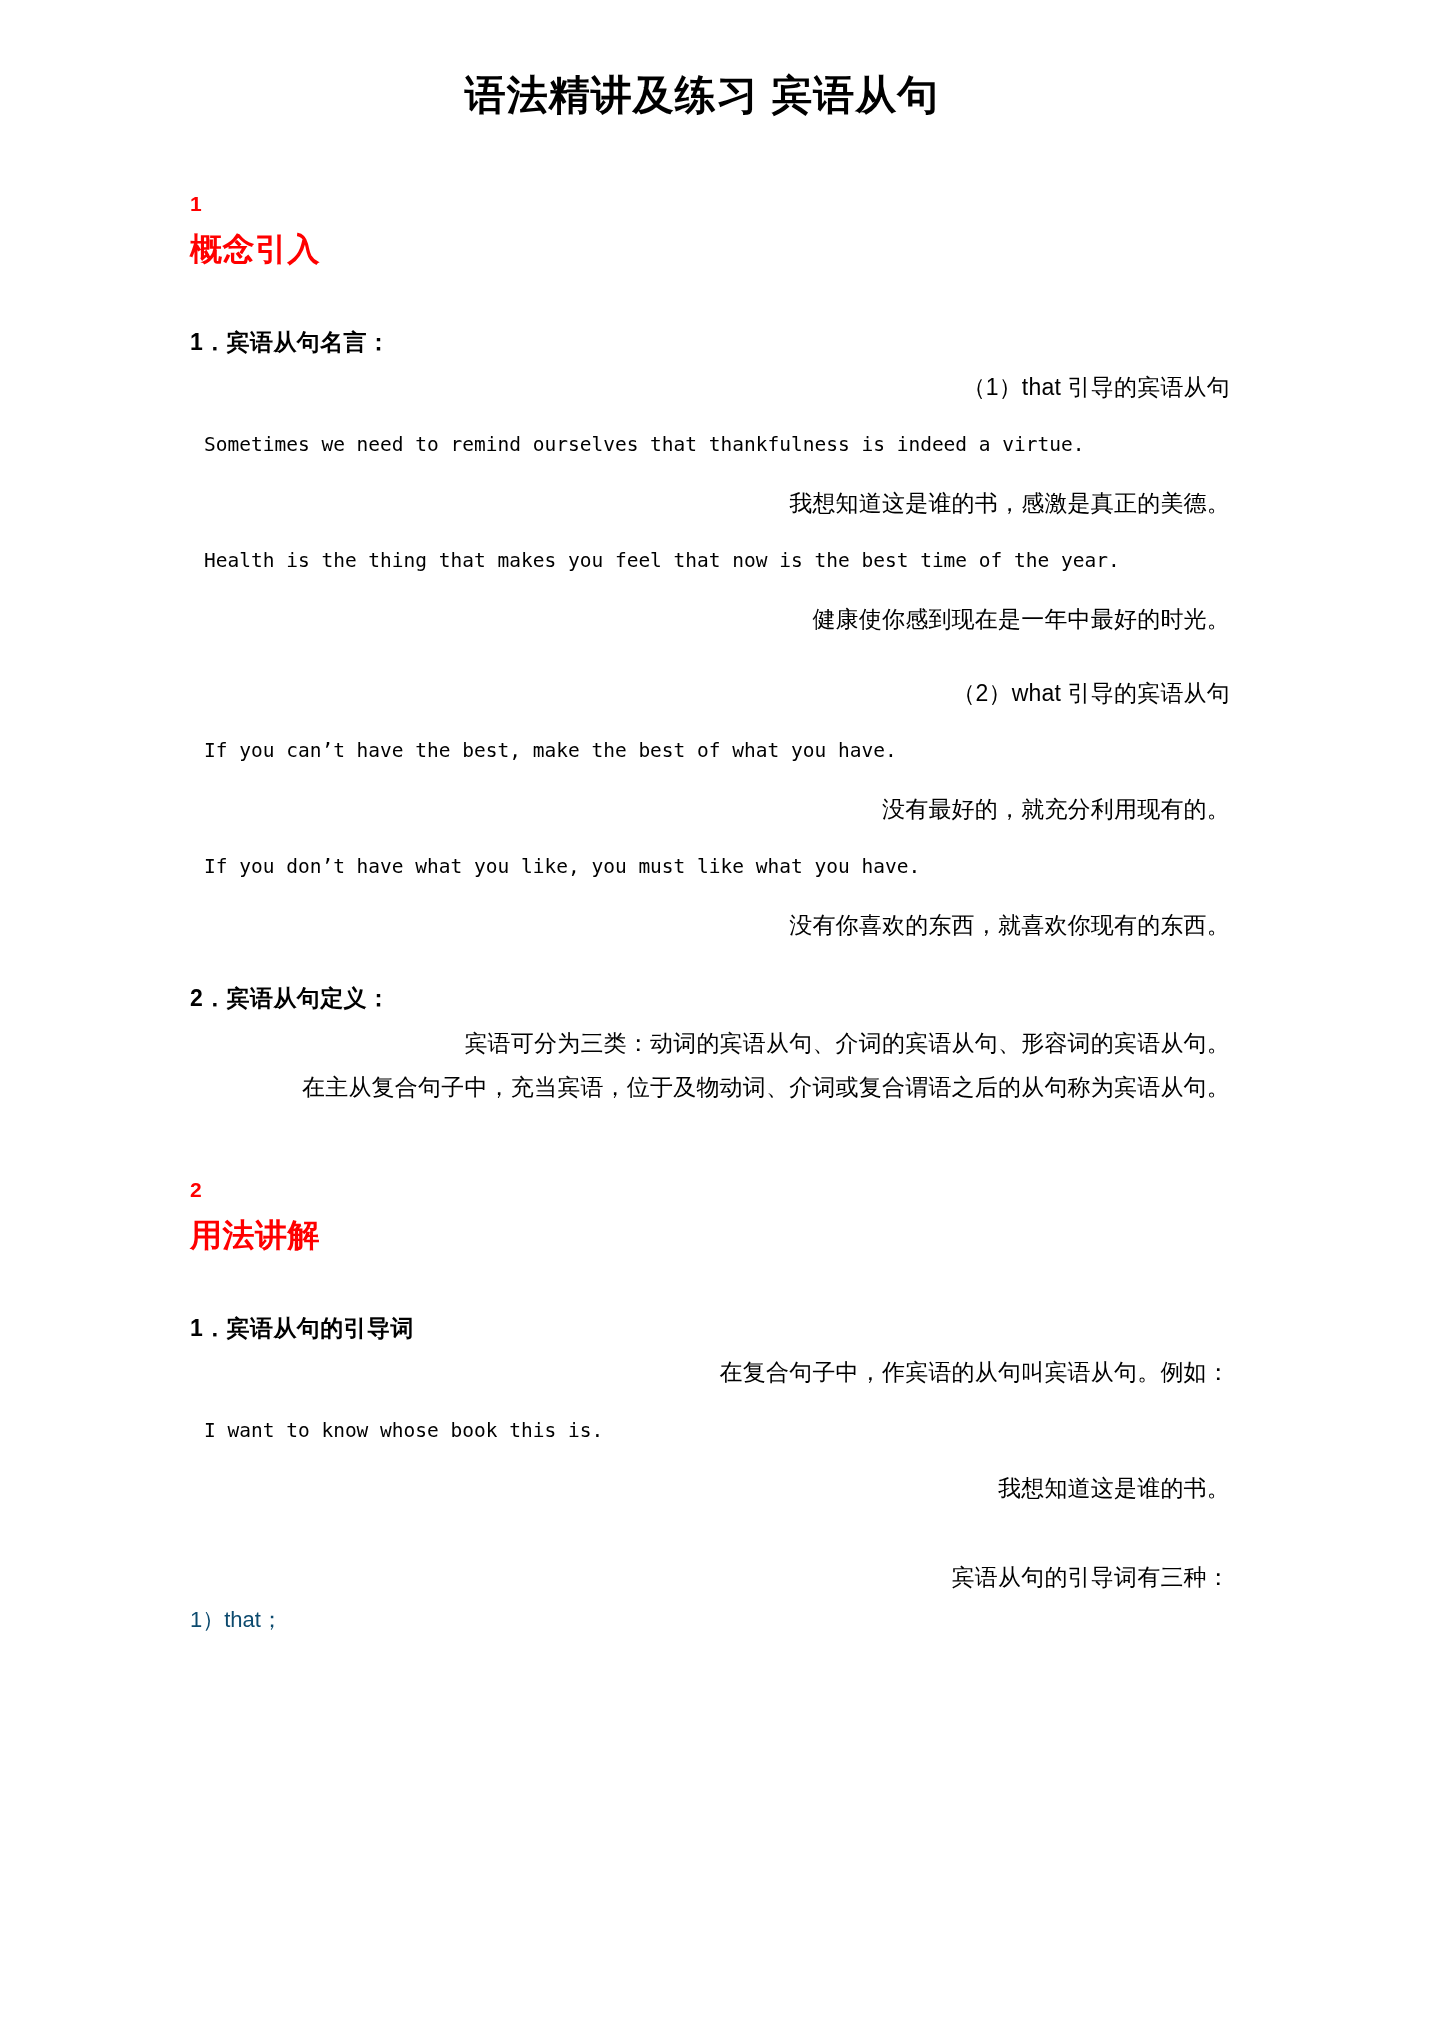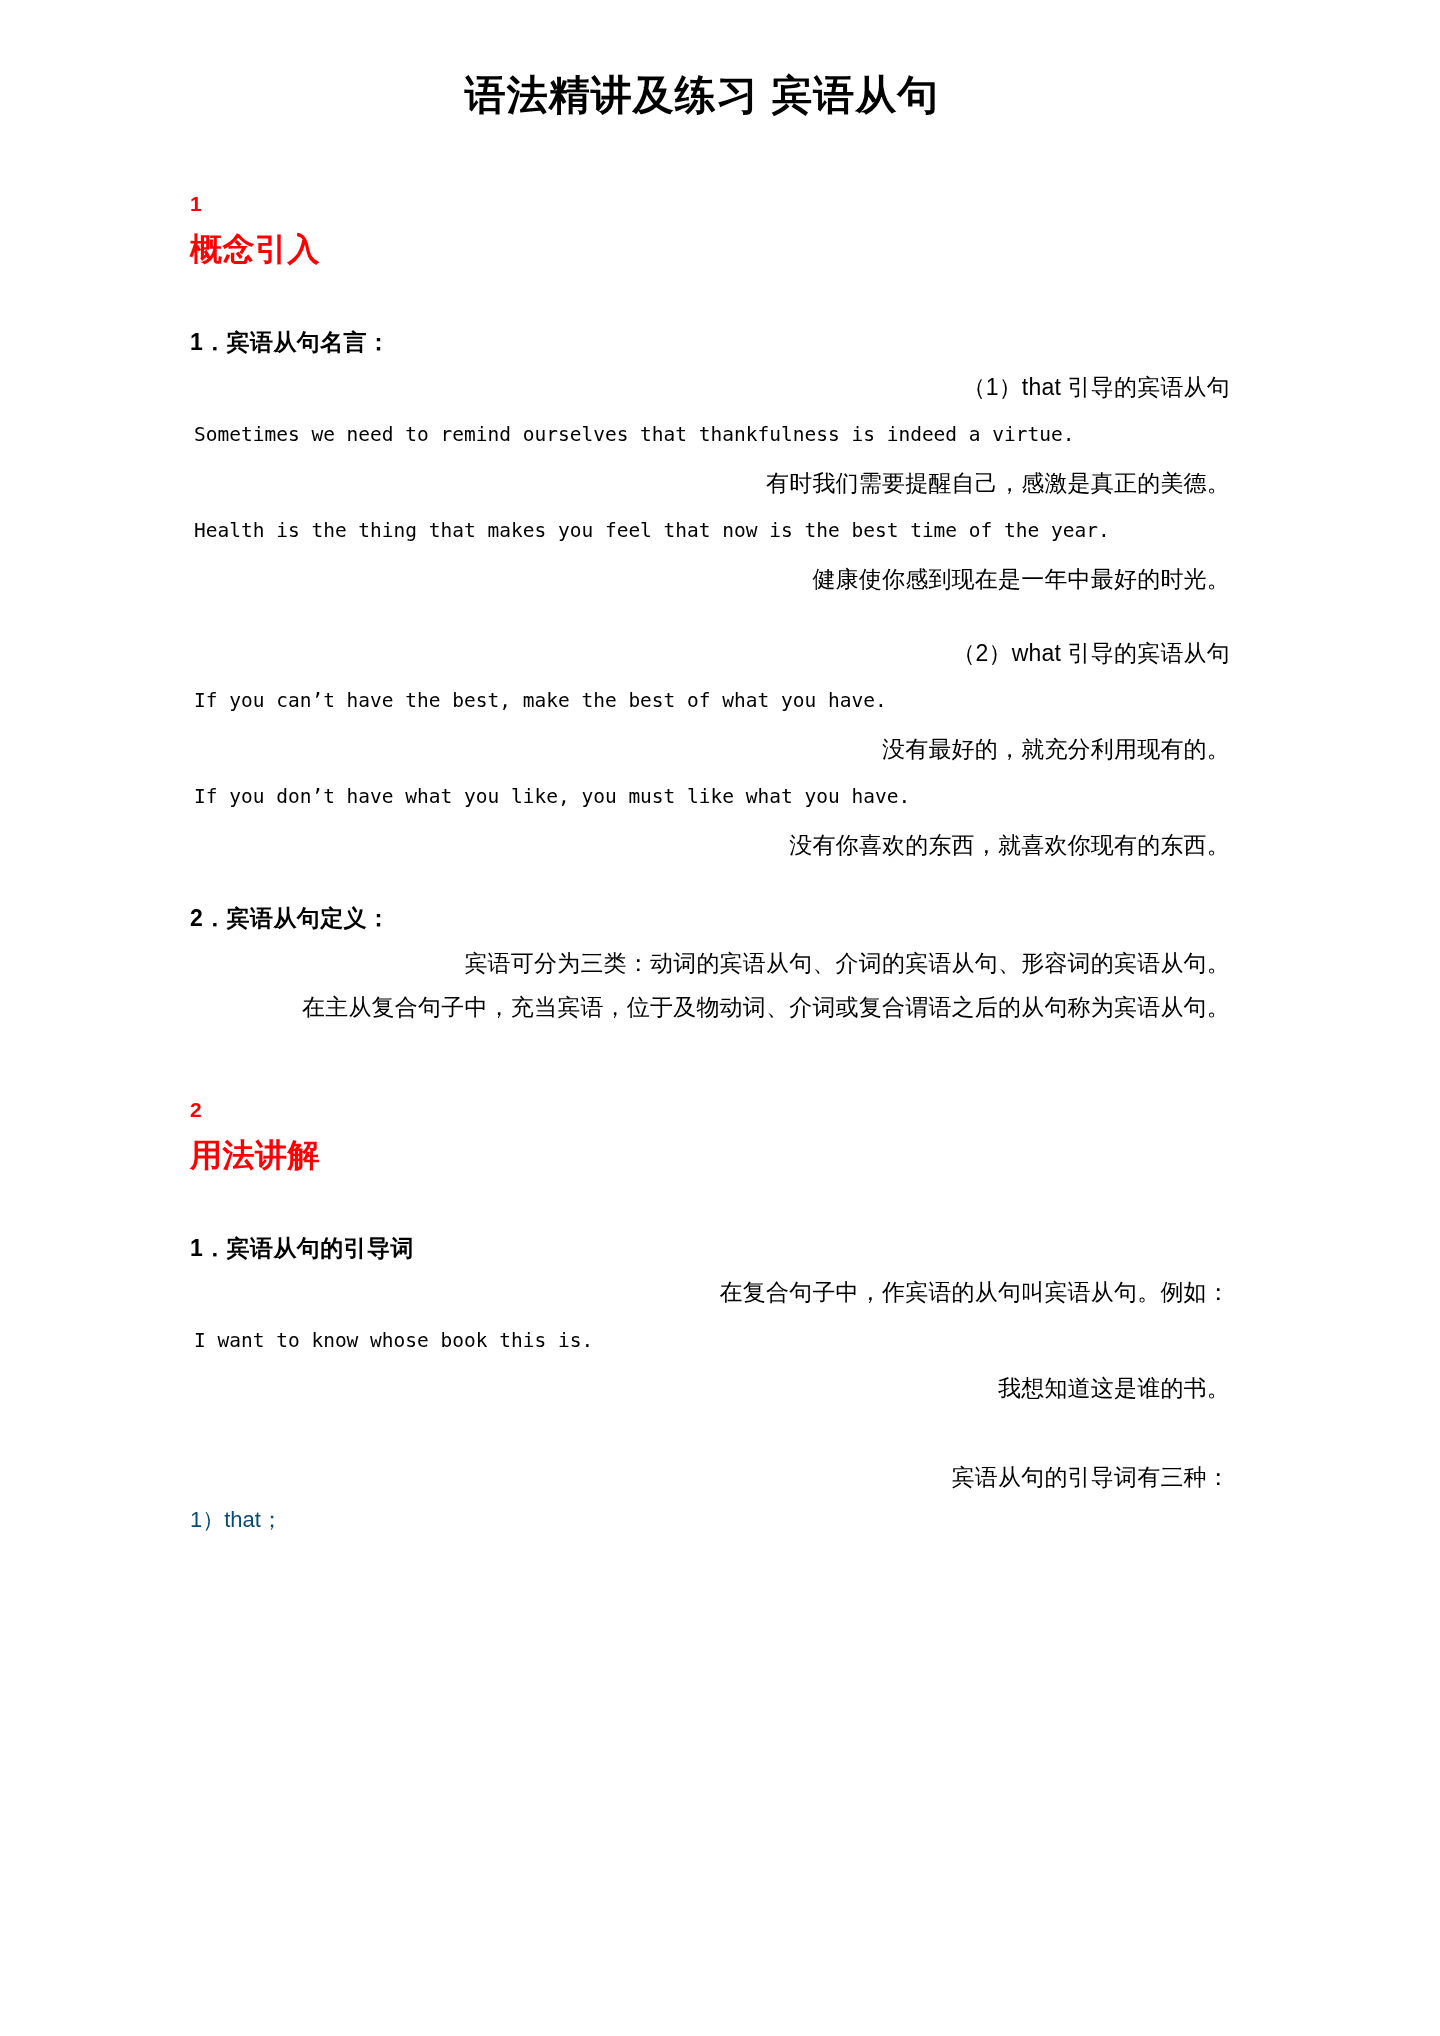--- a/index.html
+++ b/index.html
@@ -82,21 +82,21 @@
     text-align: right;
   }
   .cn-line.indent {
     padding-left: 8px;
   }
   .en-line {
     font-family: "DejaVu Sans Mono", "Liberation Mono", monospace;
     font-size: 19.5px;
     color: #000000;
     line-height: 2.25;
-    margin: 4px;
+    margin: 14px;
     letter-spacing: 0px;
     font-weight: normal;
   }
   .list-line {
     font-size: 22px;
     color: #0c4a6e;
     line-height: 1.95;
     margin: 0;
   }
 </style>
@@ -116,21 +116,21 @@
       <div class="section-head">概念引入</div>
 
       <div class="spacer-lg"></div>
 
       <div>
         <div class="sub-head">1．宾语从句名言：</div>
 
         <div>
           <div class="cn-line indent">（1）that 引导的宾语从句</div>
           <div class="en-line">Sometimes we need to remind ourselves that thankfulness is indeed a virtue.</div>
-          <div class="cn-line">有时我们需要提醒自己，感激是真正的美德。</div>
+          <div class="cn-line">我想知道这是谁的书，感激是真正的美德。</div>
           <div class="en-line">Health is the thing that makes you feel that now is the best time of the year.</div>
           <div class="cn-line">健康使你感到现在是一年中最好的时光。</div>
         </div>
 
         <div class="spacer-md"></div>
 
         <div>
           <div class="cn-line indent">（2）what 引导的宾语从句</div>
           <div class="en-line">If you can’t have the best, make the best of what you have.</div>
           <div class="cn-line">没有最好的，就充分利用现有的。</div>

